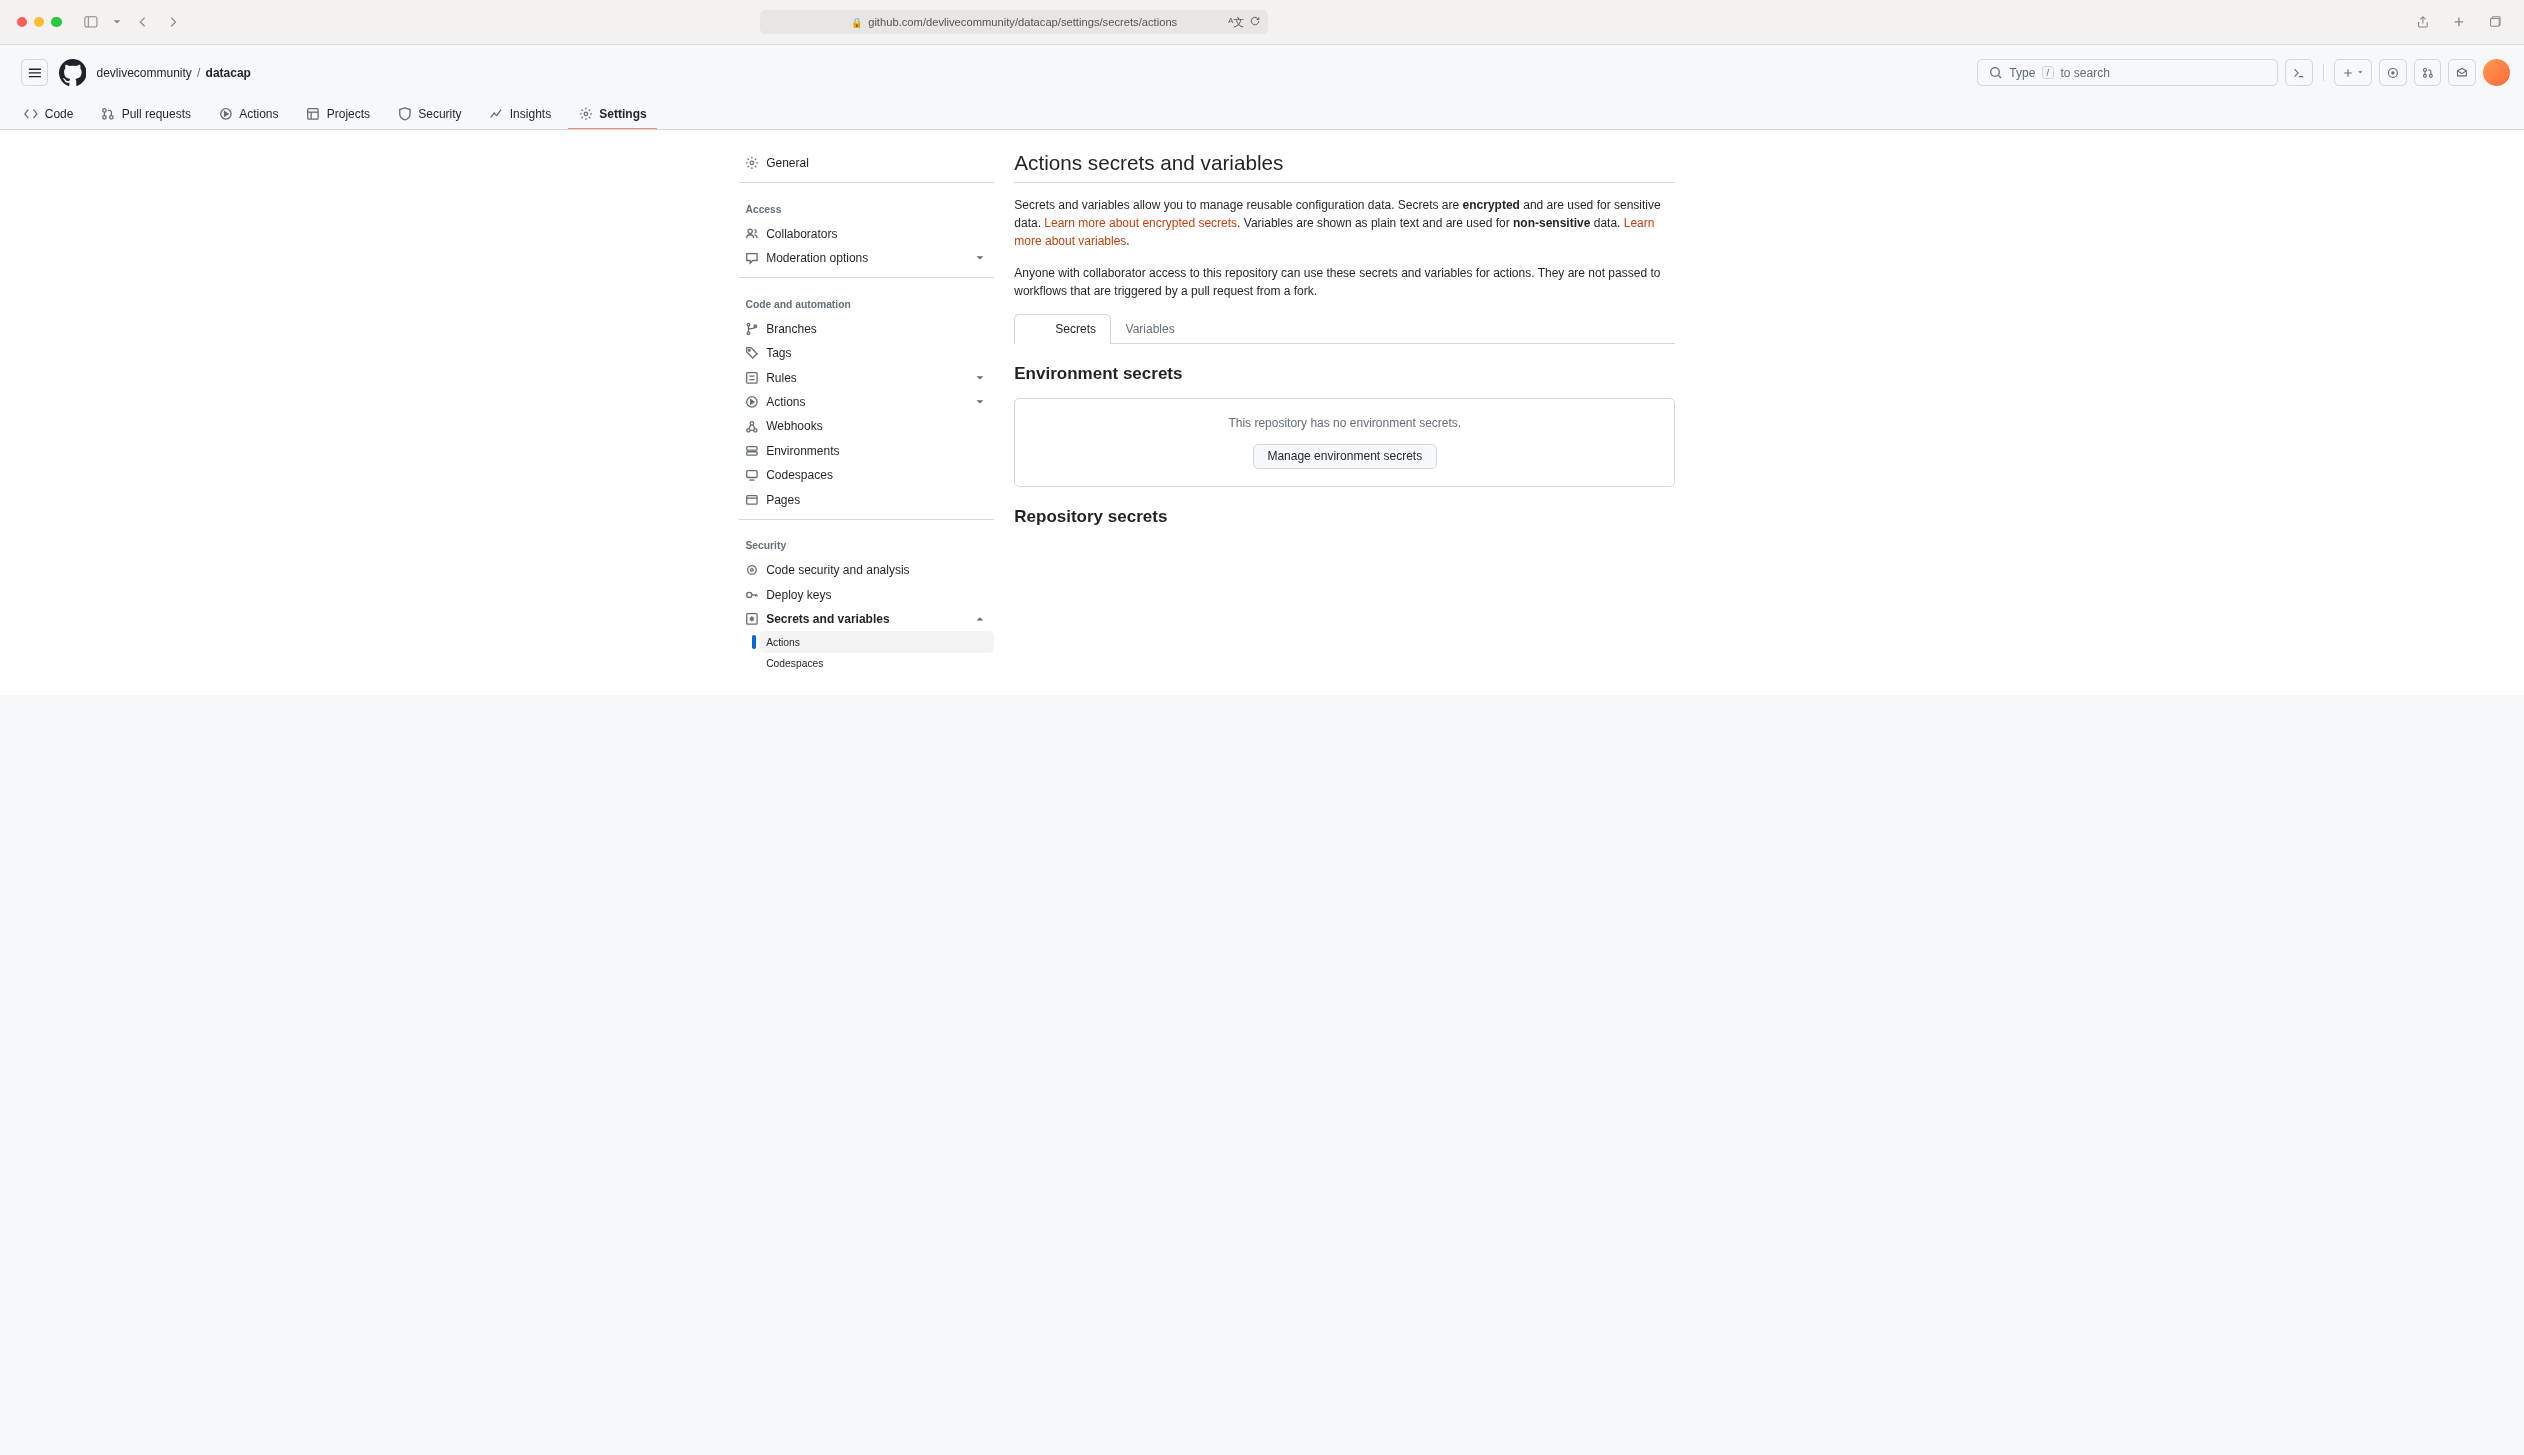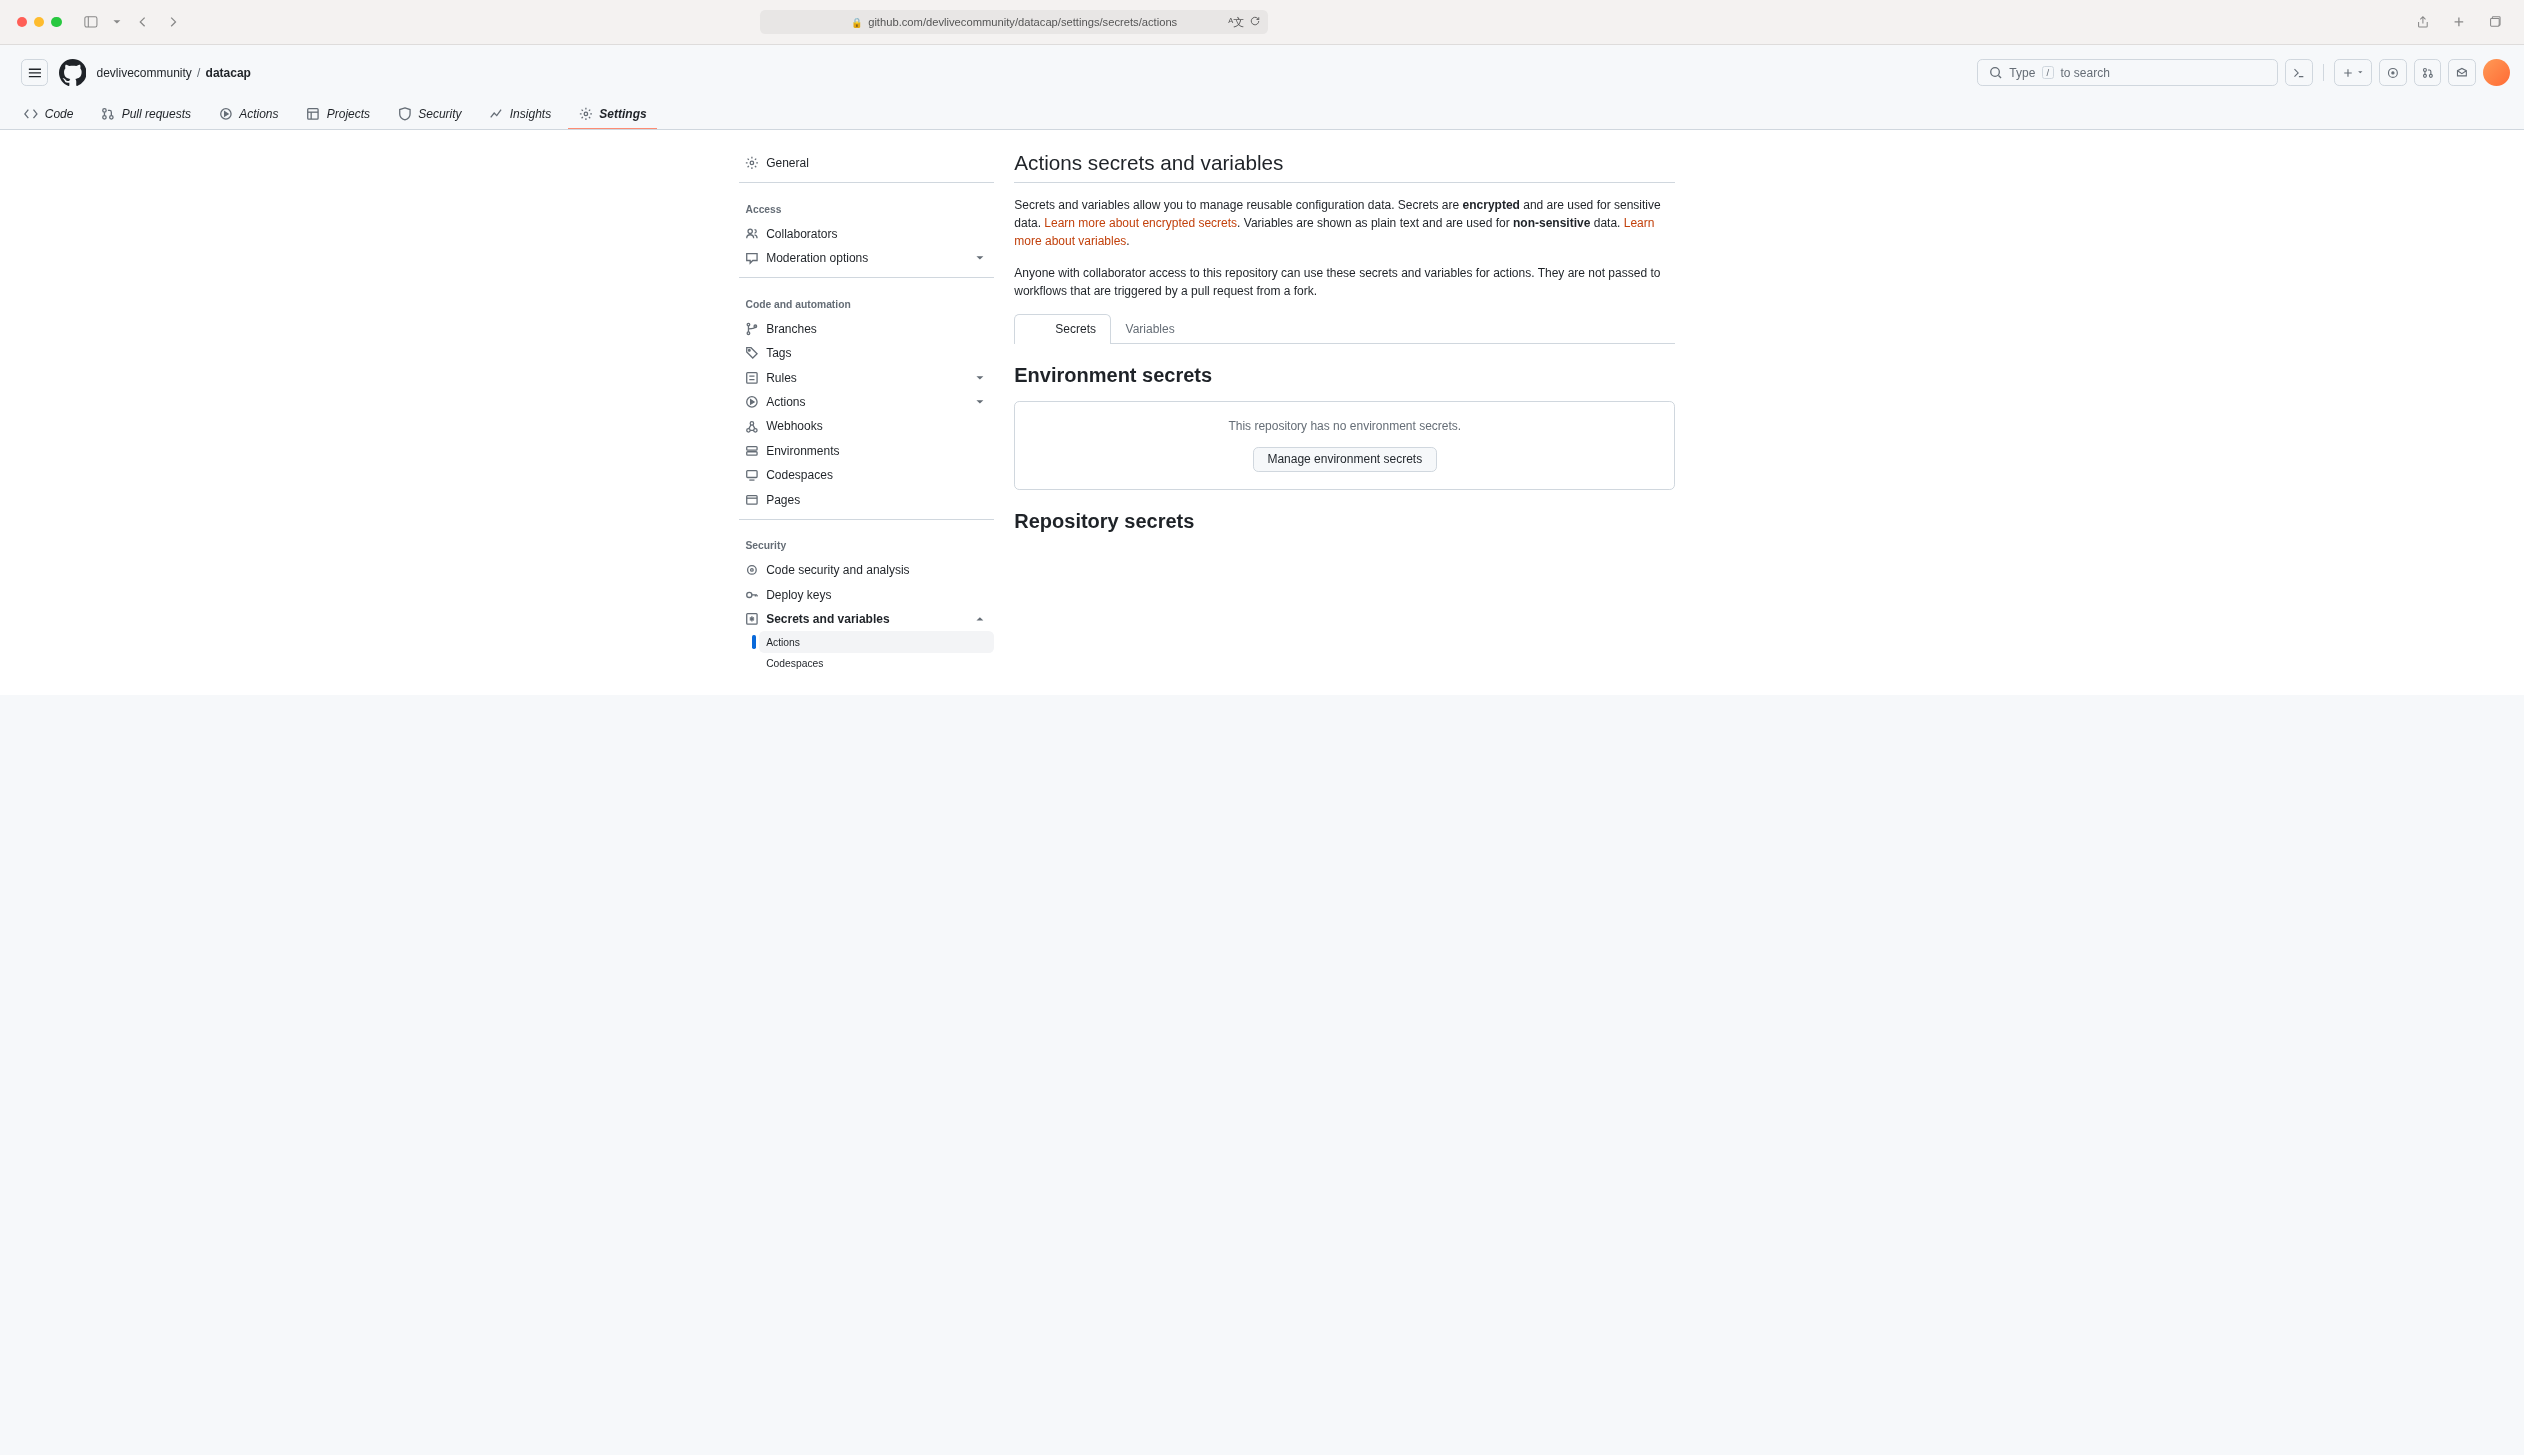--- a/index.html
+++ b/index.html
@@ -33,21 +33,21 @@
 .search-box { width: 301px; height: 27.6px; border: 0.9px solid #d0d7de; border-radius: 5.2px; background: #f6f8fa; display: flex; align-items: center; padding: 0 10.3px; gap: 6.9px; color: #656d76; }
 .search-box .slash { border: 0.9px solid #d0d7de; border-radius: 2.6px; padding: 0 3.4px; font-size: 9.5px; }
 .hdr-btn { height: 27.6px; border: 0.9px solid #d0d7de; border-radius: 5.2px; background: #f6f8fa; display: flex; align-items: center; justify-content: center; padding: 0 6.9px; color: #656d76; }
 .hdr-btn.cmd { width: 27.6px; }
 .hdr-btn.plus { width: 38px; gap: 1.7px; }
 .hdr-sep { width: 0.9px; height: 17px; background: #d0d7de; margin: 0 3.4px; }
 .avatar { width: 27.6px; height: 27.6px; border-radius: 50%; background: linear-gradient(135deg, #ff9a56, #ff6b35); }
 
 
 .repo-nav { display: flex; padding: 0 13.8px; gap: 6.9px; }
-.repo-nav-item { display: flex; align-items: flex-start; gap: 6.9px; padding: 6.9px 10.3px; color: #1f2328; text-decoration: none; border-bottom: 1.7px solid transparent; font-size: 12px; font-style: italic; }
+.repo-nav-item { display: flex; align-items: flex-start; gap: 6.9px; padding: 6.9px 10.3px; color: #1f2328; text-decoration: none; border-bottom: 1.7px solid transparent; font-size: 12px; }
 .repo-nav-item.active { border-bottom-color: #fd8c73; font-weight: 600; }
 .repo-nav-item svg { width: 13.8px; height: 13.8px; color: #656d76; }
 
 
 .main-container { max-width: 1102px; margin: 0 auto; display: flex; padding: 20.7px 27.6px; gap: 20.7px; background: #fff; }
 .sidebar { width: 255px; flex-shrink: 0; }
 .content { flex: 1; max-width: 661px; }
 
 
 .sb-item { display: flex; align-items: center; gap: 6.9px; padding: 5.2px 6.9px; border-radius: 5.2px; color: #1f2328; text-decoration: none; font-size: 12px; position: relative; }
@@ -66,21 +66,21 @@
 .desc { color: #1f2328; line-height: 1.5; margin: 13.8px 0; }
 .desc a { color: #c2410c; text-decoration: none; }
 .desc .em { font-weight: 600; }
 
 
 .tabs { display: flex; border-bottom: 0.9px solid #d0d7de; margin-top: 13.8px; }
 .tab { padding: 6.9px 13.8px; border: 0.9px solid transparent; border-bottom: none; border-radius: 5.2px 5.2px 0 0; color: #656d76; cursor: pointer; font-size: 12px; }
 .tab.active { border-color: #d0d7de; background: #fff; color: #1f2328; margin-bottom: -0.9px; padding-left: 40px; }
 
 
-.section-title { font-size: 20px; font-weight: 600; margin: 20.7px 0 13.8px; }
+.section-title { font-size: 17px; font-weight: 600; margin: 20.7px 0 13.8px; }
 .box { border: 0.9px solid #d0d7de; border-radius: 5.2px; padding: 17px; text-align: center; }
 .box-text { color: #656d76; margin-bottom: 13.8px; }
 .btn { display: inline-block; padding: 4.3px 13.8px; border: 0.9px solid #d0d7de; border-radius: 5.2px; background: #f6f8fa; font-size: 12px; font-weight: 500; cursor: pointer; color: #24292f; }
 .btn-primary { background: #1f883d; border-color: rgba(31,35,40,0.15); color: #fff; font-weight: 500; }
 .highlight-box { border: 2.6px solid #e5534b; border-radius: 8.6px; padding: 5.2px; display: inline-block; margin-top: 6.9px; }
 </style>
 </head>
 <body>
 
 <div class="browser-chrome">

